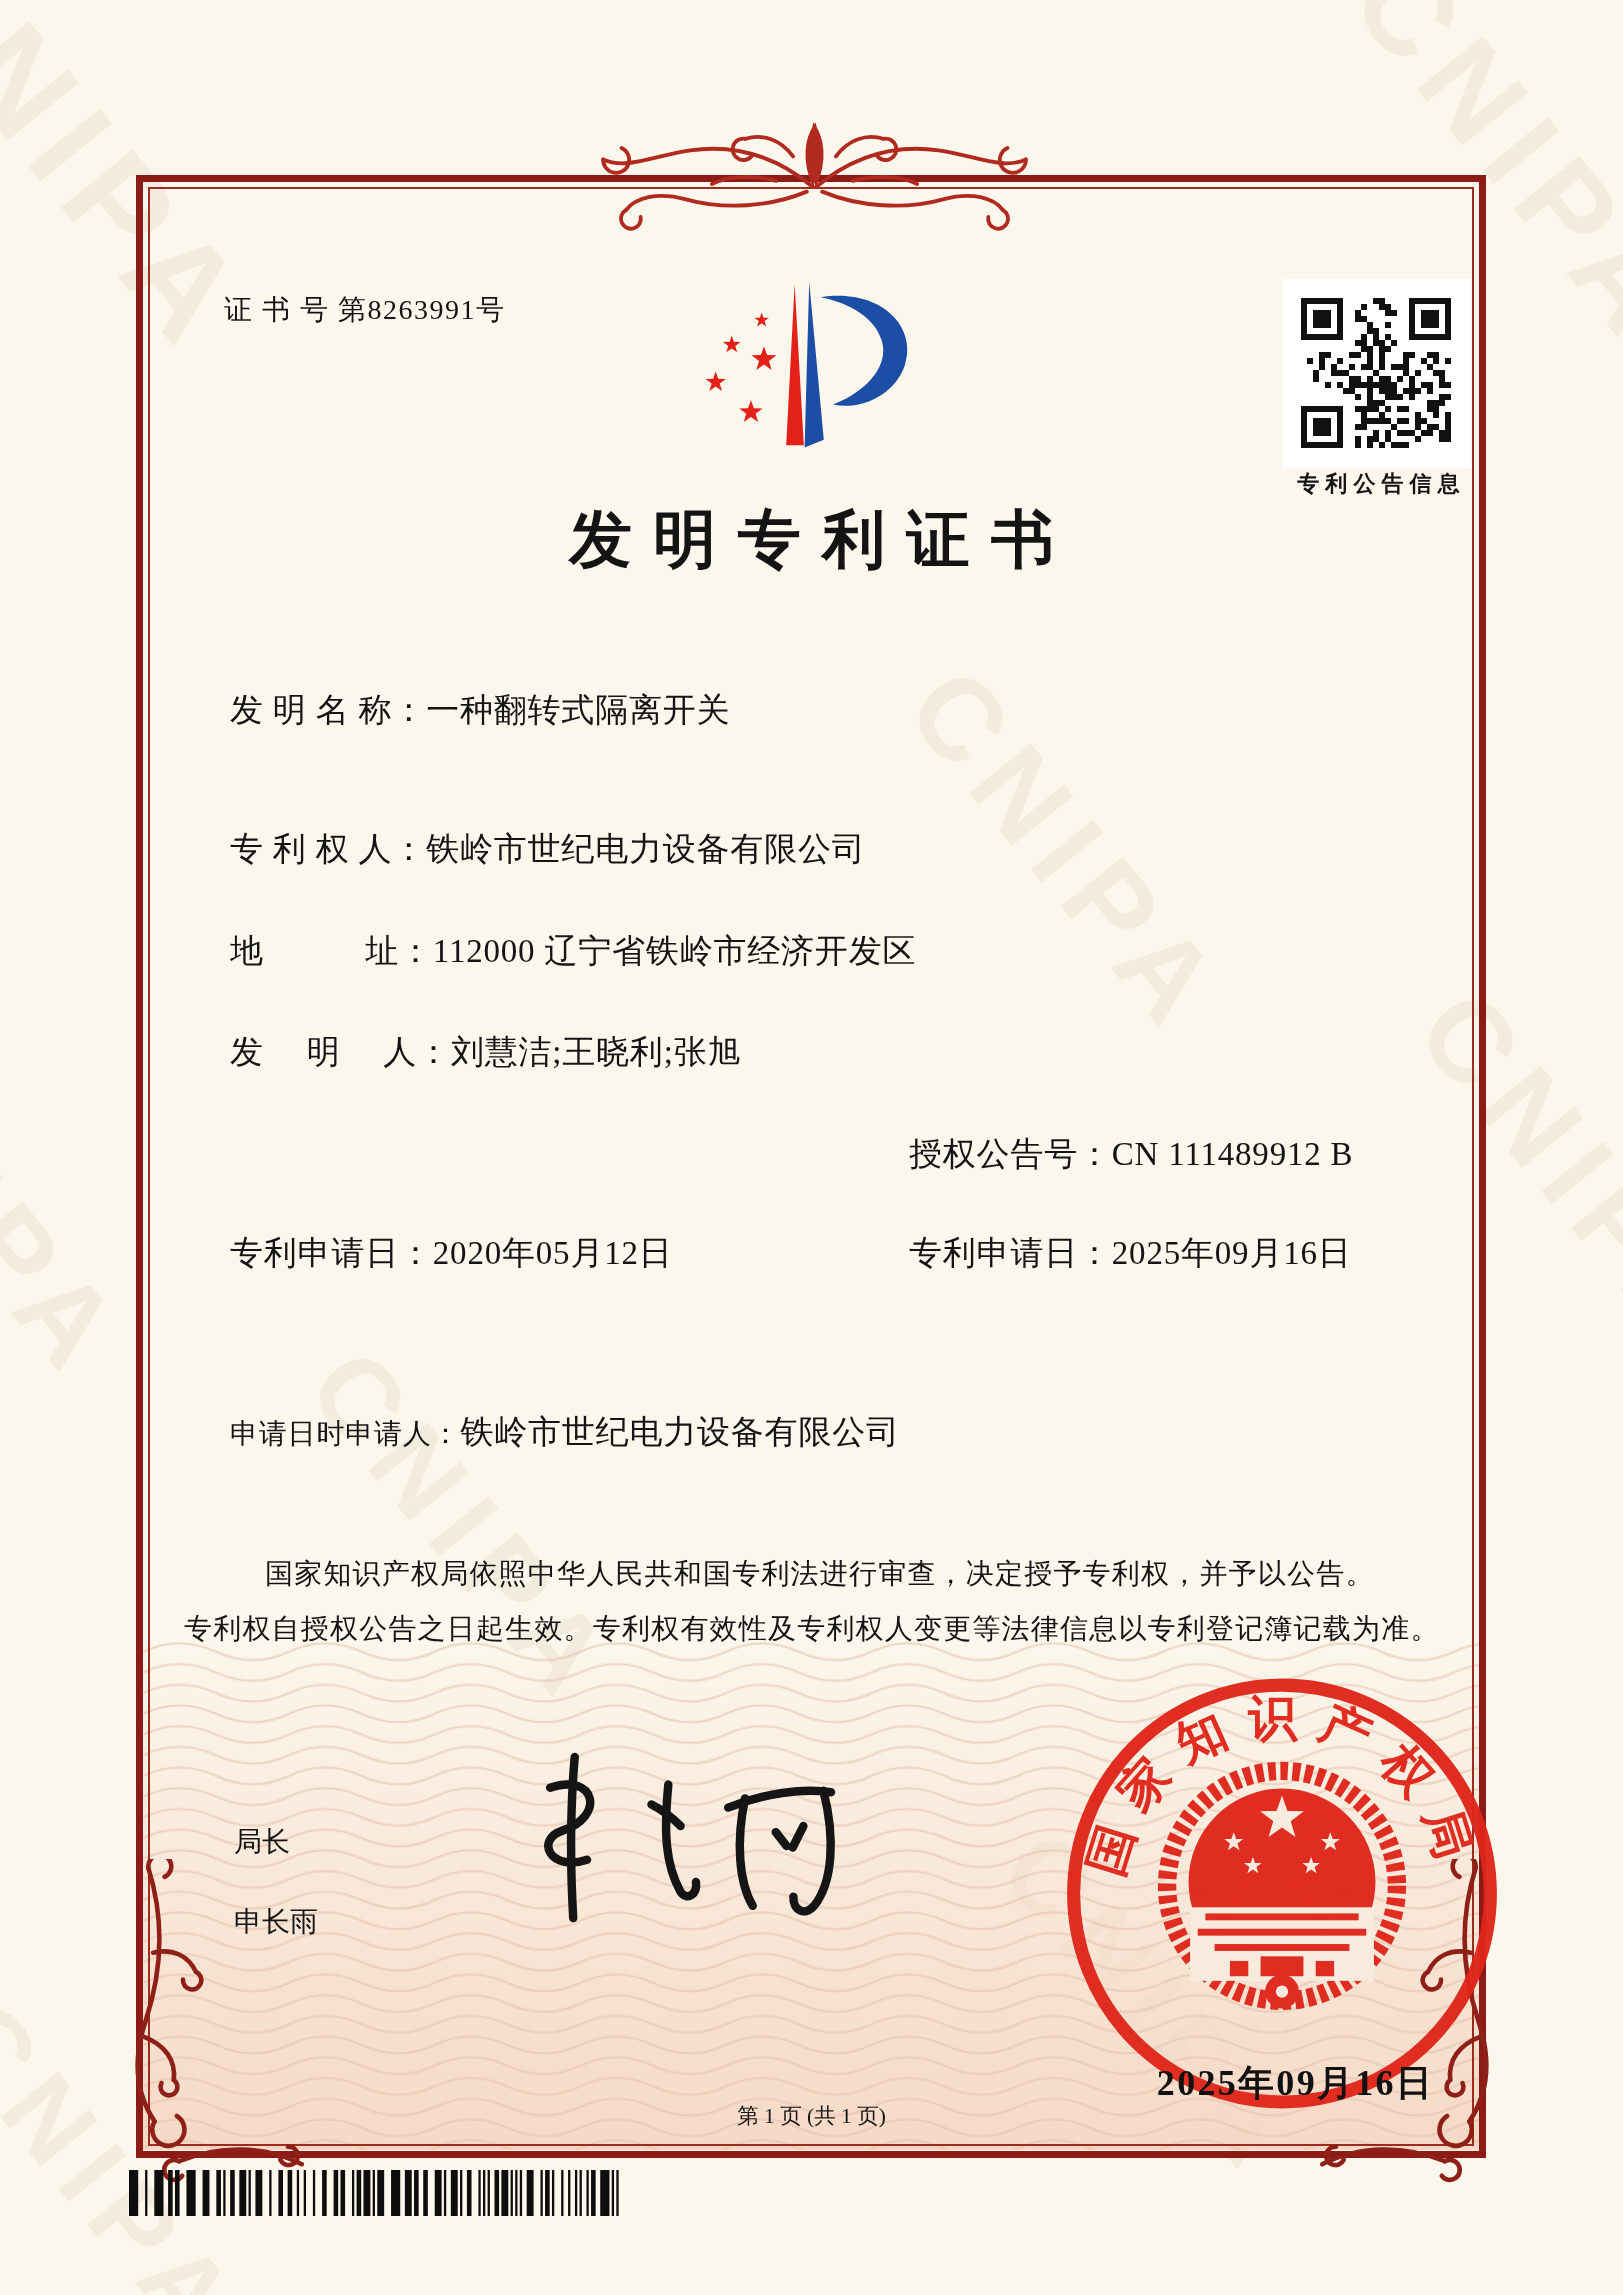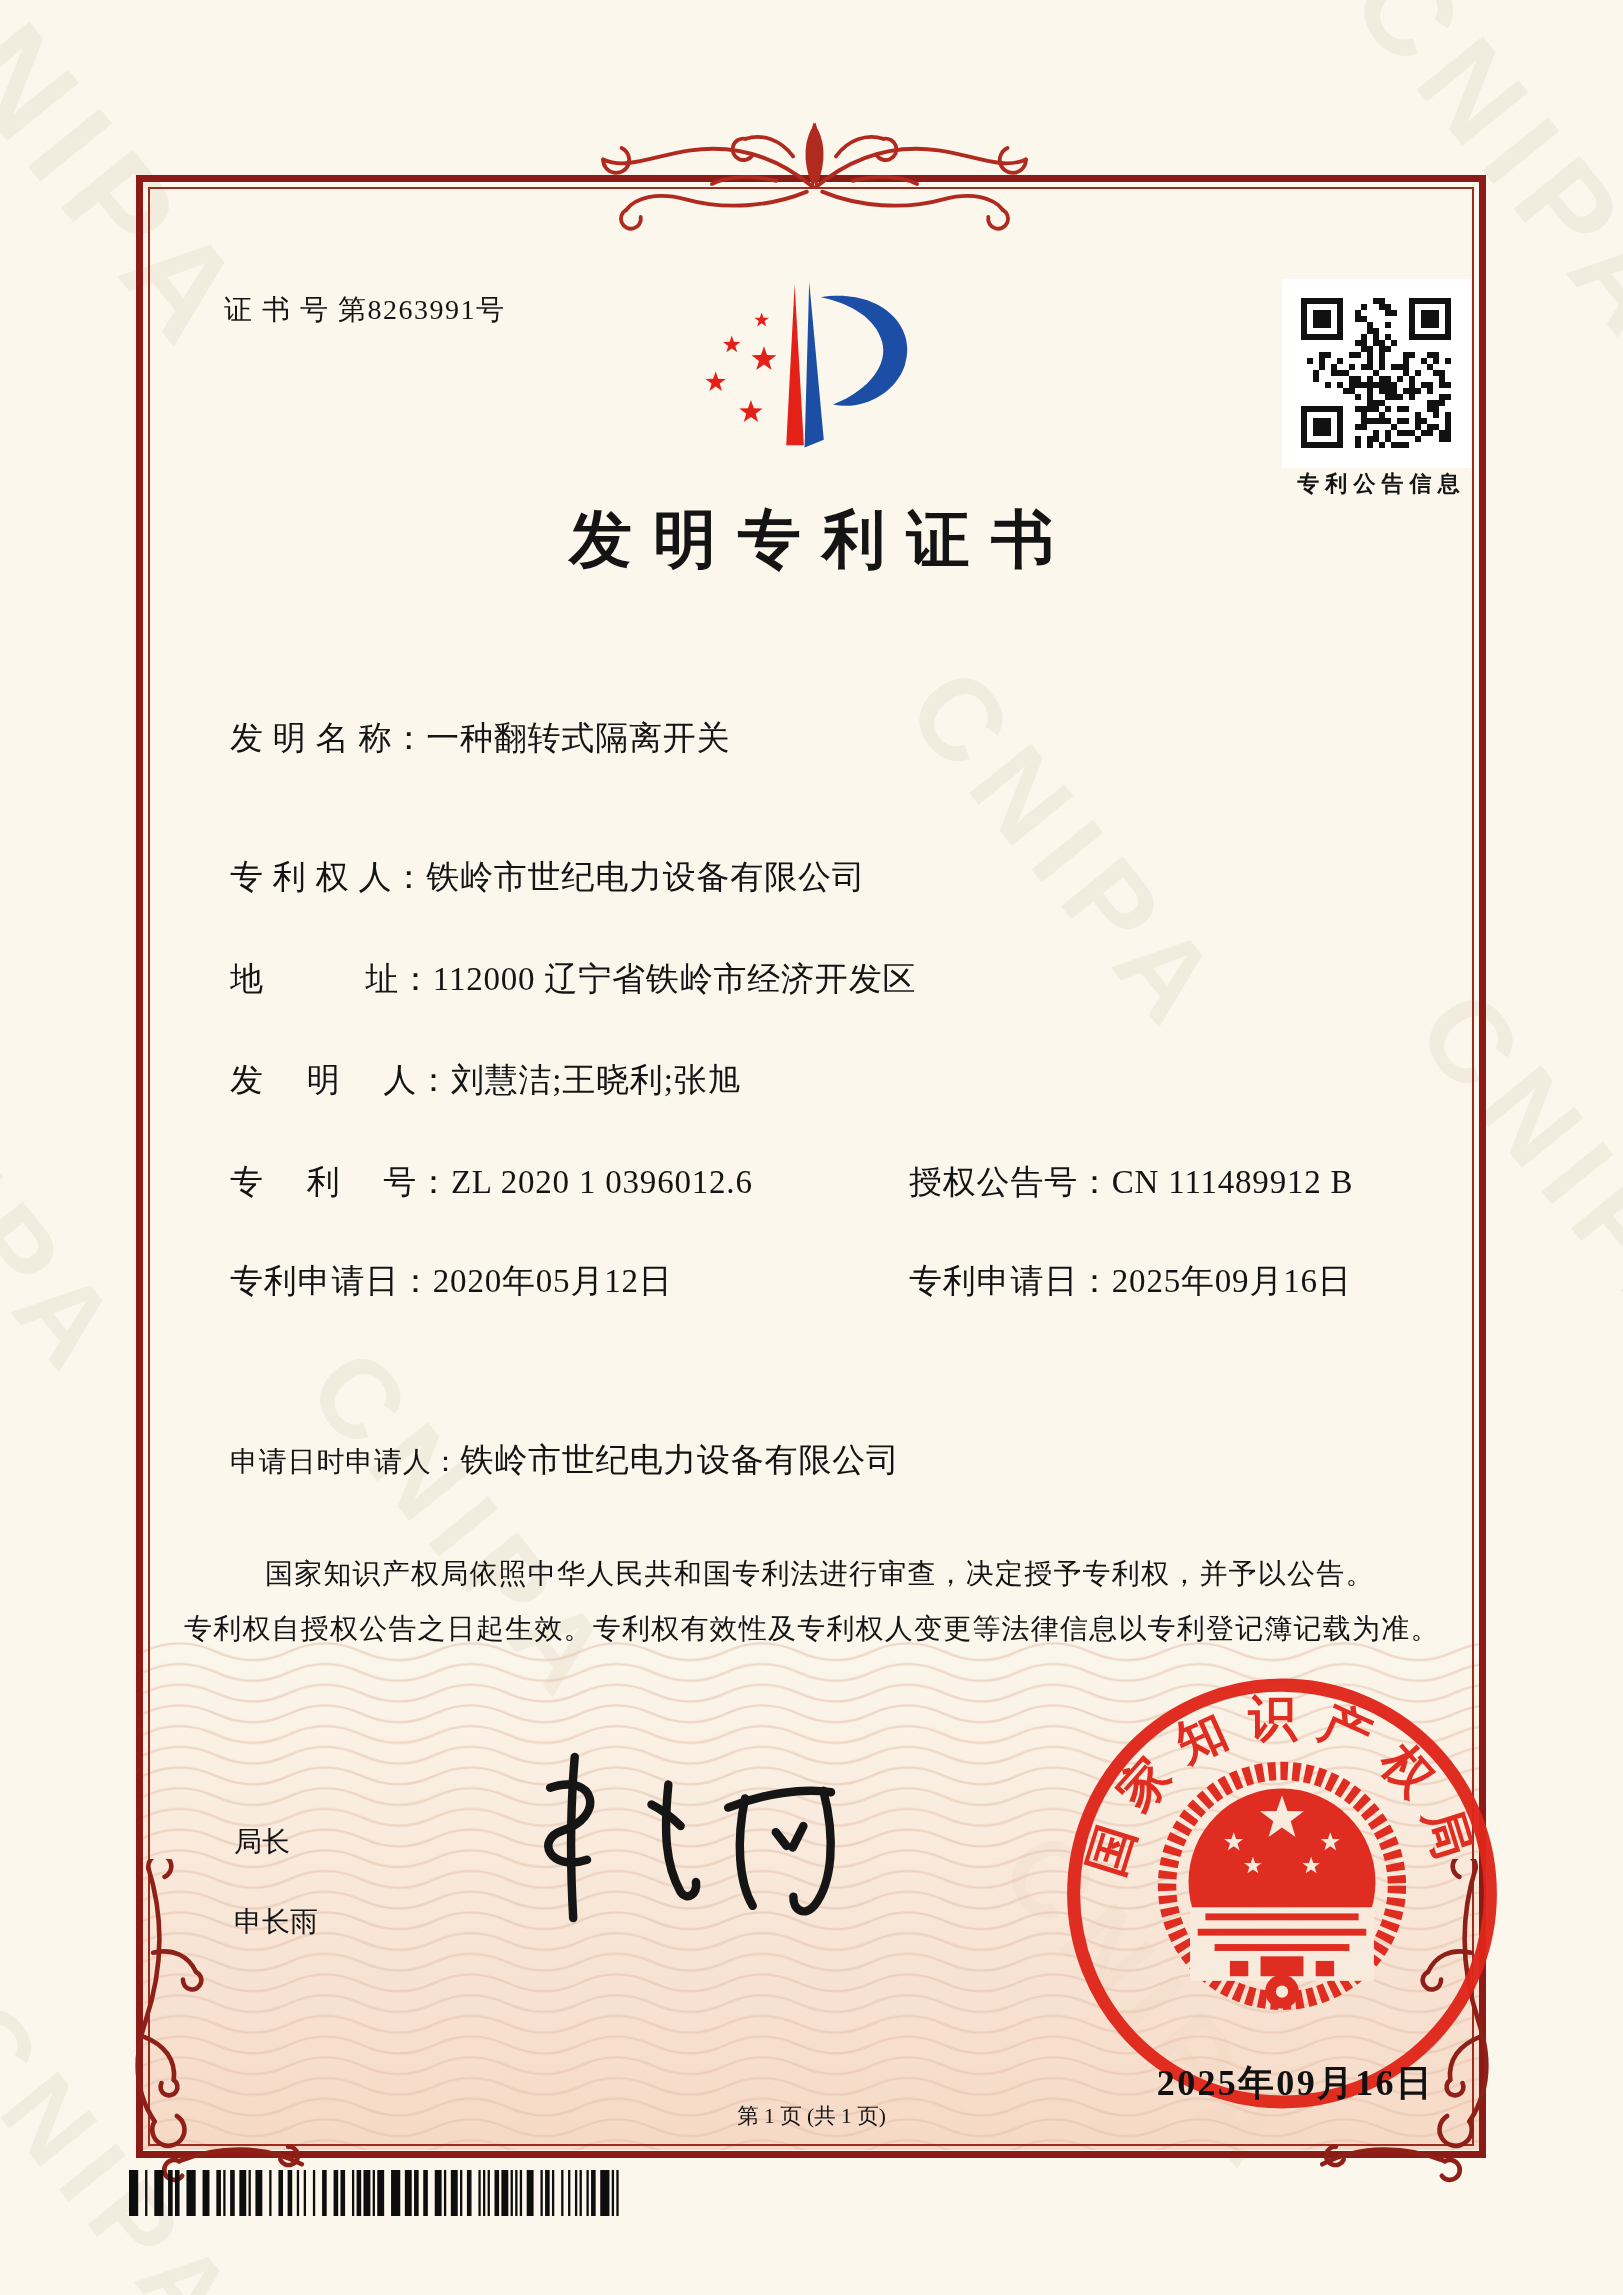--- a/index.html
+++ b/index.html
@@ -21,21 +21,21 @@
   
   .cert-no{position:absolute;left:224px;top:291px;font-size:28px;letter-spacing:1.5px;z-index:5;}
   .logo{position:absolute;left:658px;top:265px;width:307px;height:230px;z-index:5;}
   .qr-box{position:absolute;left:1282px;top:279px;width:189px;height:189px;background:#fff;z-index:5;}
   .qr-box svg{position:absolute;left:19px;top:19px;}
   .qr-label{position:absolute;left:1236px;top:469px;width:291px;text-align:center;
     font-size:22px;font-weight:bold;letter-spacing:6.1px;z-index:5;}
   .title{position:absolute;left:0;right:0;top:497px;text-align:center;font-size:63px;
     font-weight:bold;letter-spacing:.34em;text-indent:.34em;z-index:5;}
   
-  .row{position:absolute;left:230px;font-size:33px;letter-spacing:0.8px;white-space:nowrap;z-index:5;margin-top:28px;}
+  .row{position:absolute;left:230px;font-size:33px;letter-spacing:0.8px;white-space:nowrap;z-index:5;}
   .row.rcol{left:909px;}
   .row.small-lab .lab{font-size:28px;}
   
   .notice{position:absolute;font-size:28px;letter-spacing:1.2px;white-space:nowrap;z-index:5;}
   
   .director{position:absolute;left:234px;font-size:28px;z-index:5;
     font-family:"Liberation Sans","DejaVu Sans",sans-serif;}
   .signature{position:absolute;left:498px;top:1740px;width:399px;height:215px;z-index:6;}
   
   .seal{position:absolute;left:1052px;top:1656px;width:460px;height:475px;z-index:6;opacity:.96;}
@@ -328,21 +328,20 @@
       </svg>
   </div>
   <div class="qr-label">专利公告信息</div>
 
   <div class="title">发明专利证书</div>
 
   <div class="row" style="top:688px"><span class="lab">发  明  名  称：</span><span class="val">一种翻转式隔离开关</span></div>
   <div class="row" style="top:827px"><span class="lab">专  利  权  人：</span><span class="val">铁岭市世纪电力设备有限公司</span></div>
   <div class="row" style="top:929px"><span class="lab">地　　　址：</span><span class="val">112000 辽宁省铁岭市经济开发区</span></div>
   <div class="row" style="top:1030px"><span class="lab">发　 明　 人：</span><span class="val">刘慧洁;王晓利;张旭</span></div>
-  <div class="row" style="top:1132px"><span class="lab">专　 利　 号：</span><span class="val">ZL 2020 1 0396012.6</span></div>
   <div class="row rcol" style="top:1132px"><span class="lab">授权公告号：</span><span class="val">CN 111489912 B</span></div>
   <div class="row" style="top:1231px"><span class="lab">专利申请日：</span><span class="val">2020年05月12日</span></div>
   <div class="row rcol" style="top:1231px"><span class="lab">专利申请日：</span><span class="val">2025年09月16日</span></div>
   <div class="row small-lab" style="top:1410px"><span class="lab">申请日时申请人：</span><span class="val">铁岭市世纪电力设备有限公司</span></div>
 
   <div class="notice" style="left:265px;top:1555px;">国家知识产权局依照中华人民共和国专利法进行审查，决定授予专利权，并予以公告。</div>
   <div class="notice" style="left:184px;top:1610px;">专利权自授权公告之日起生效。专利权有效性及专利权人变更等法律信息以专利登记簿记载为准。</div>
 
   <div class="director" style="top:1823px;">局长</div>
   <div class="director" style="top:1903px;">申长雨</div>

